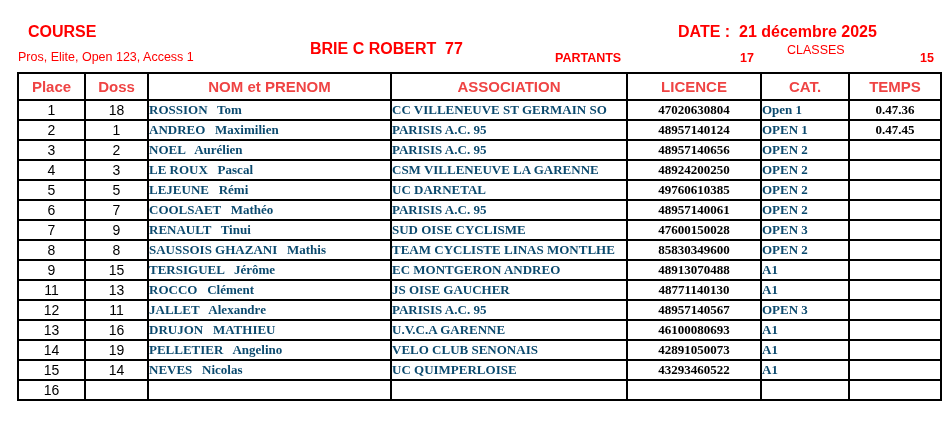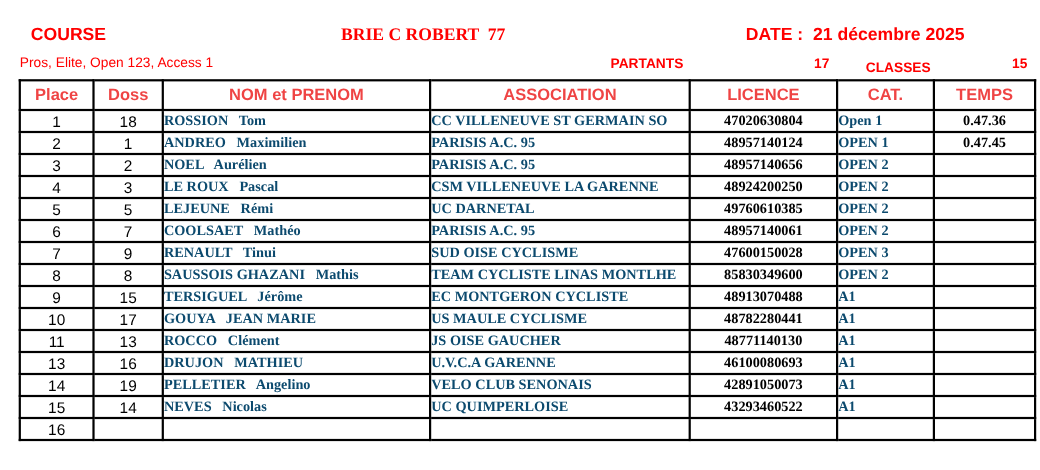--- a/index.html
+++ b/index.html
@@ -5,26 +5,26 @@
   html,body{margin:0;padding:0;background:#ffffff;}
   body{
     width:945px;height:427px;position:relative;overflow:hidden;
     font-family:"Liberation Sans", sans-serif;
     -webkit-font-smoothing:antialiased;
   }
   .hdr{position:absolute;white-space:pre;color:#ff0000;}
   .line1{font-size:16px;font-weight:bold;}
   .line2{font-size:12.5px;}
   #course-label{left:28px;top:23px;}
-  #race-title{left:310px;top:23px;font-family:Liberation Serif, serif;}
+  #race-title{left:310px;top:40px;}
   #date-label{left:678px;top:23px;}
   #cats-line{left:18px;top:50px;}
   #partants-label{left:555px;top:51px;font-weight:bold;}
   #partants-value{left:740px;top:51px;font-weight:bold;}
-  #classes-label{left:787px;top:54px;font-weight:bold;}
+  #classes-label{left:787px;top:43px;font-weight:normal;}
   #classes-value{left:920px;top:51px;font-weight:bold;}
 
   table.results{
     position:absolute;left:17px;top:72px;
     border-collapse:collapse;table-layout:fixed;
     width:923px;
   }
   table.results th, table.results td{
     border:2px solid #000000;
     overflow:hidden;white-space:pre;
@@ -156,41 +156,41 @@
         <td class="col-name">SAUSSOIS GHAZANI   Mathis</td>
         <td class="col-association">TEAM CYCLISTE LINAS MONTLHE</td>
         <td class="col-licence">85830349600</td>
         <td class="col-cat">OPEN 2</td>
         <td class="col-temps"></td>
       </tr>
       <tr>
         <td class="col-place">9</td>
         <td class="col-doss">15</td>
         <td class="col-name">TERSIGUEL   Jérôme</td>
-        <td class="col-association">EC MONTGERON CYCLISTE</td>
+        <td class="col-association">EC MONTGERON ANDREO</td>
         <td class="col-licence">48913070488</td>
-        <td class="col-cat">A1</td>
-        <td class="col-temps"></td>
-      </tr>
-      <tr>
-        <td class="col-place">10</td>
-        <td class="col-doss">17</td>
-        <td class="col-name">GOUYA   JEAN MARIE</td>
-        <td class="col-association">US MAULE CYCLISME</td>
-        <td class="col-licence">48782280441</td>
         <td class="col-cat">A1</td>
         <td class="col-temps"></td>
       </tr>
       <tr>
         <td class="col-place">11</td>
         <td class="col-doss">13</td>
         <td class="col-name">ROCCO   Clément</td>
         <td class="col-association">JS OISE GAUCHER</td>
         <td class="col-licence">48771140130</td>
         <td class="col-cat">A1</td>
+        <td class="col-temps"></td>
+      </tr>
+      <tr>
+        <td class="col-place">12</td>
+        <td class="col-doss">11</td>
+        <td class="col-name">JALLET   Alexandre</td>
+        <td class="col-association">PARISIS A.C. 95</td>
+        <td class="col-licence">48957140567</td>
+        <td class="col-cat">OPEN 3</td>
         <td class="col-temps"></td>
       </tr>
       <tr>
         <td class="col-place">13</td>
         <td class="col-doss">16</td>
         <td class="col-name">DRUJON   MATHIEU</td>
         <td class="col-association">U.V.C.A GARENNE</td>
         <td class="col-licence">46100080693</td>
         <td class="col-cat">A1</td>
         <td class="col-temps"></td>

